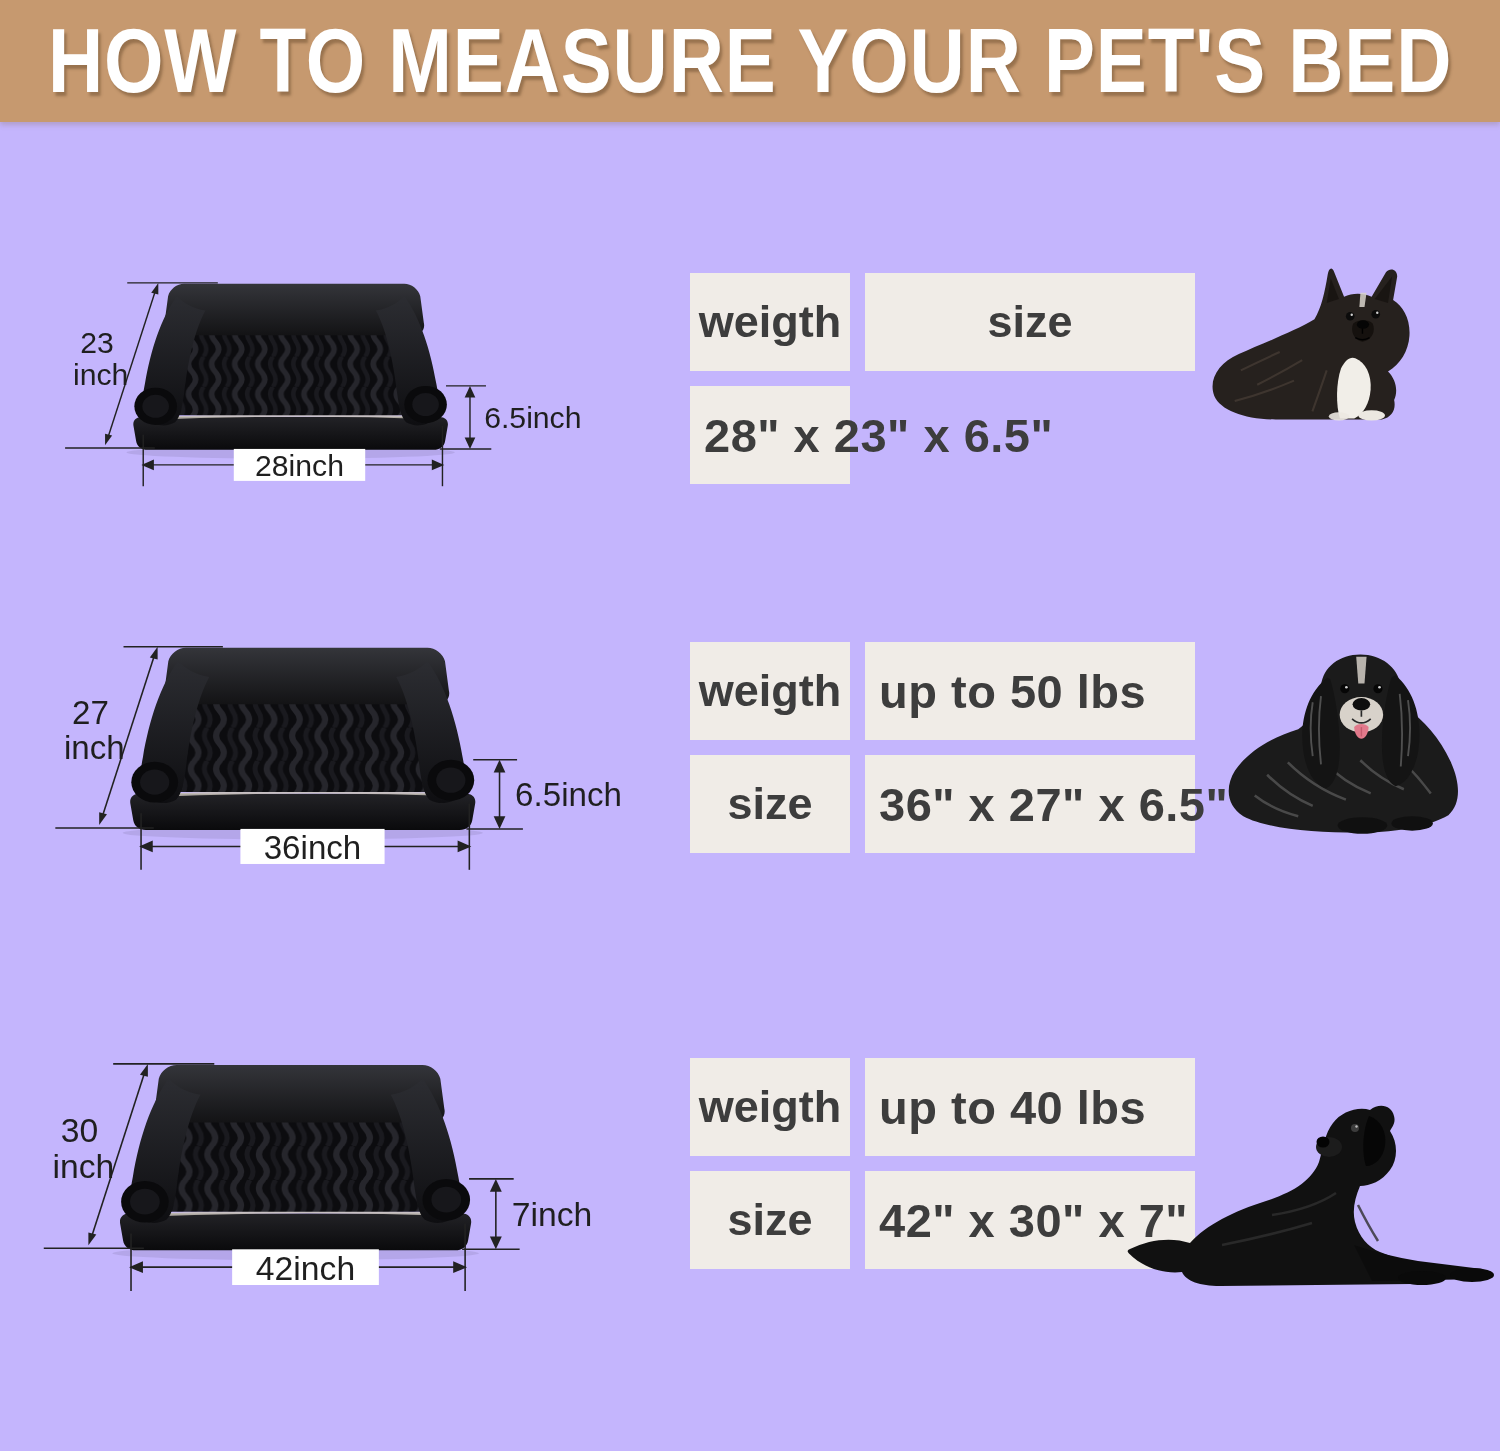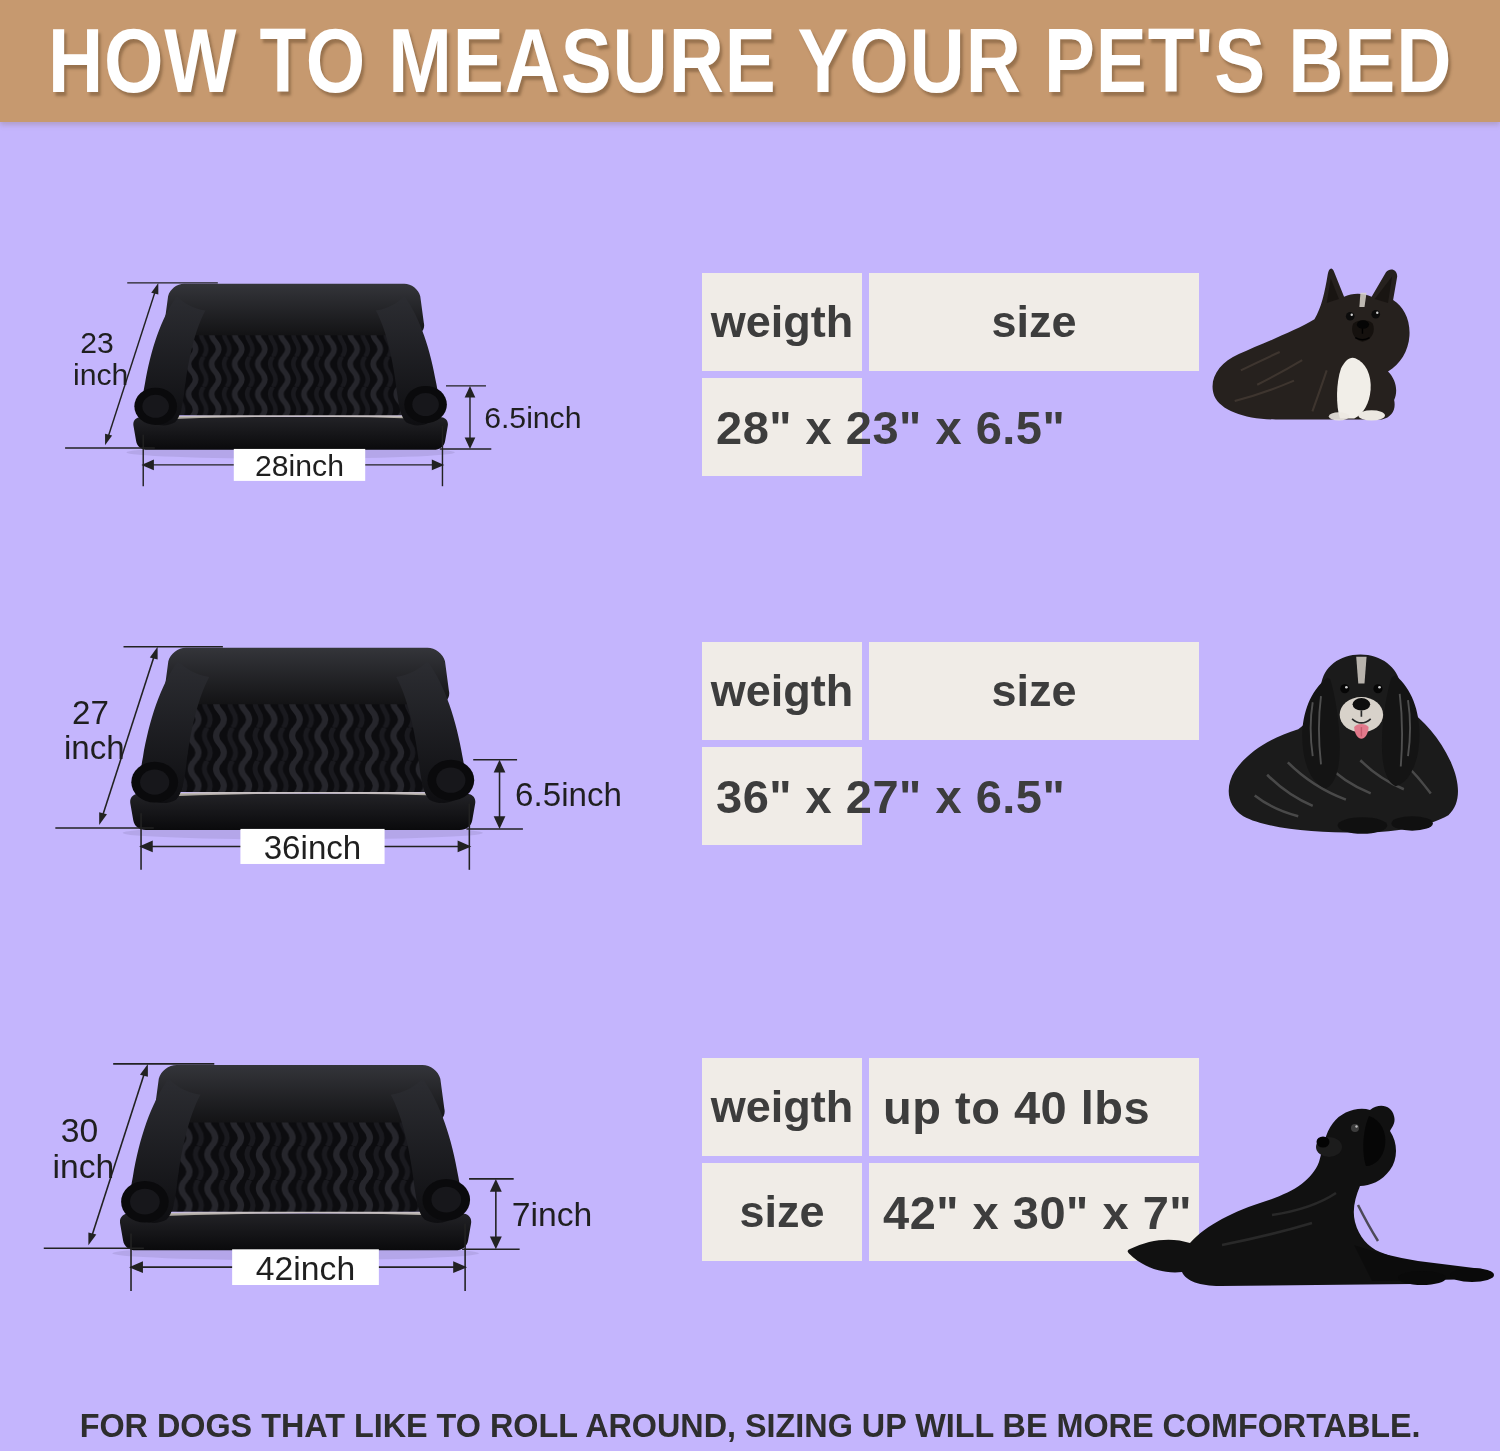--- a/index.html
+++ b/index.html
@@ -8,21 +8,21 @@
 
   
   .banner{position:absolute;left:0;top:0;width:1500px;height:122px;background:#c6996f;
           display:flex;align-items:center;justify-content:center;box-shadow:0 3px 5px rgba(120,90,60,.25);}
   .banner h1{margin:0;color:#ffffff;font-size:90px;font-weight:700;letter-spacing:1px;
              transform:scaleX(.85);white-space:nowrap;
              text-shadow:3px 4px 3px rgba(96,66,38,.45);}
 
   
   .spec-table{position:absolute;display:grid;grid-template-columns:160px 330px;
-              grid-auto-rows:98px;gap:7px;margin-left:12px;}
+              grid-auto-rows:98px;gap:15px;}
   .cell{background:#f0ece7;display:flex;align-items:center;color:#3d3d3d;font-weight:700;}
   .cell.lbl{justify-content:center;font-size:45px;}
   .cell.val{justify-content:flex-start;padding-left:14px;font-size:47px;letter-spacing:.5px;white-space:nowrap;}
 
   
   .bed{position:absolute;overflow:visible;}
   .dog{position:absolute;overflow:visible;}
   svg text{font-family:"Liberation Sans", sans-serif;}
   .dim-text{fill:#1f1f1f;font-size:34px;font-weight:400;}
 
@@ -199,20 +199,23 @@
     <text class="dim-text" x="62" y="98" text-anchor="middle">27</text>
     <text class="dim-text" x="66" y="134" text-anchor="middle">inch</text>
     <text class="dim-text" x="290" y="237" text-anchor="middle">36inch</text>
     <text class="dim-text" x="498" y="183" text-anchor="start">6.5inch</text>
   </svg>
 
   <div class="spec-table" style="left:690px;top:642px;">
     <div class="cell lbl">
         <span>weigth</span>
       </div>
+    <div class="cell val">
+        <span>up to 50 lbs</span>
+      </div>
     <div class="cell lbl">
         <span>size</span>
       </div>
     <div class="cell val">
         <span>36" x 27" x 6.5"</span>
       </div>
   </div>
 
   <svg class="dog" style="left:1205px;top:640px;width:290px;height:197px" viewBox="0 0 280 190">
     <use href="#dog-spaniel"></use>
@@ -239,17 +242,14 @@
       </div>
     <div class="cell val">
         <span>42" x 30" x 7"</span>
       </div>
   </div>
 
   <svg class="dog" style="left:1122px;top:1085px;width:380px;height:220px" viewBox="0 0 380 220">
     <use href="#dog-lab"></use>
   </svg>
 
-  <div class="footer">
-    <span>FOR DOGS THAT LIKE TO ROLL AROUND, SIZING UP WILL BE MORE COMFORTABLE.</span>
-  </div>
 
 </div>
 
 </body></html>

